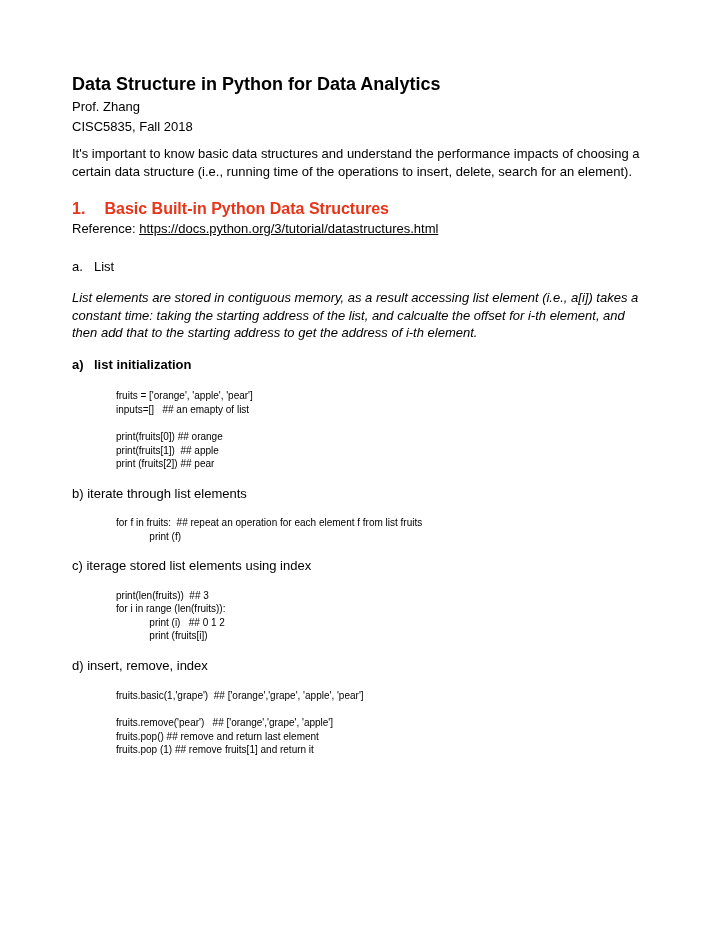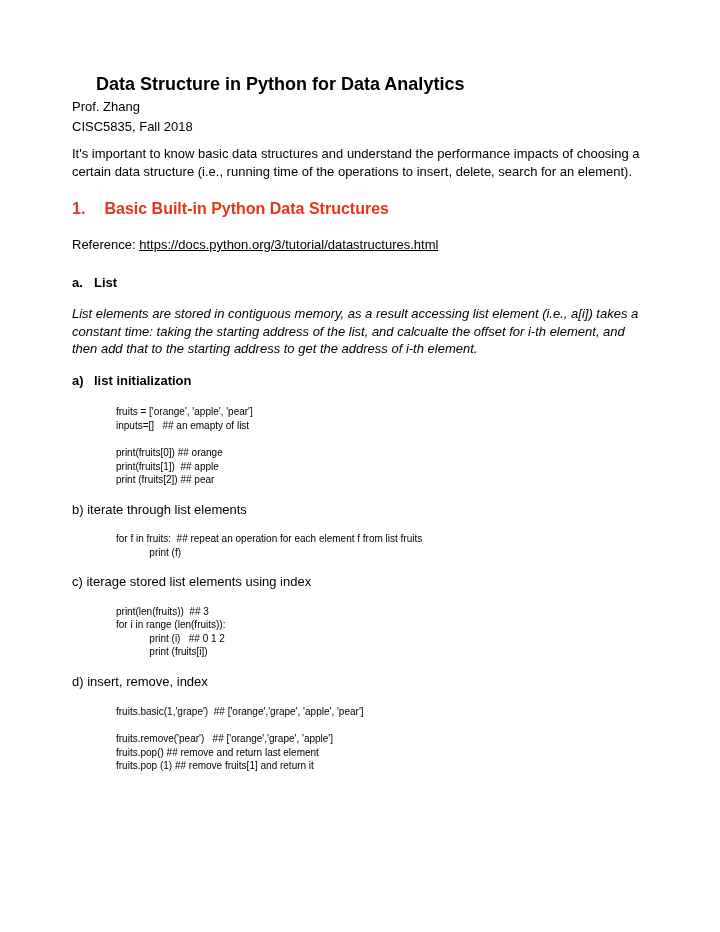--- a/index.html
+++ b/index.html
@@ -14,49 +14,47 @@
       height: 932px;
       padding: 72px 72px 0 72px;
       font-size: 13px;
       color: #000;
       line-height: 1.35;
     }
     .title {
       font-weight: bold;
       font-size: 18px;
       margin-bottom: 2px;
-      margin-left: 24px;
     }
     .subtitle {
       font-size: 13px;
       margin-bottom: 2px;
     }
     .intro {
       margin-top: 10px;
       margin-bottom: 18px;
     }
     .section-heading {
       color: #e8351a;
       font-weight: bold;
       font-size: 16px;
-      margin-bottom: 16px;
     }
     .section-number {
       display: inline-block;
       width: 28px;
     }
     .ref {
       margin-bottom: 20px;
     }
     .ref a, .link {
       color: #000;
       text-decoration: underline;
     }
     .subsection-label {
-      font-weight: bold;
+      font-weight: normal;
       margin-bottom: 14px;
     }
     .subsection-letter {
       display: inline-block;
       width: 22px;
     }
     .italic-block {
       font-style: italic;
       margin-bottom: 14px;
     }

